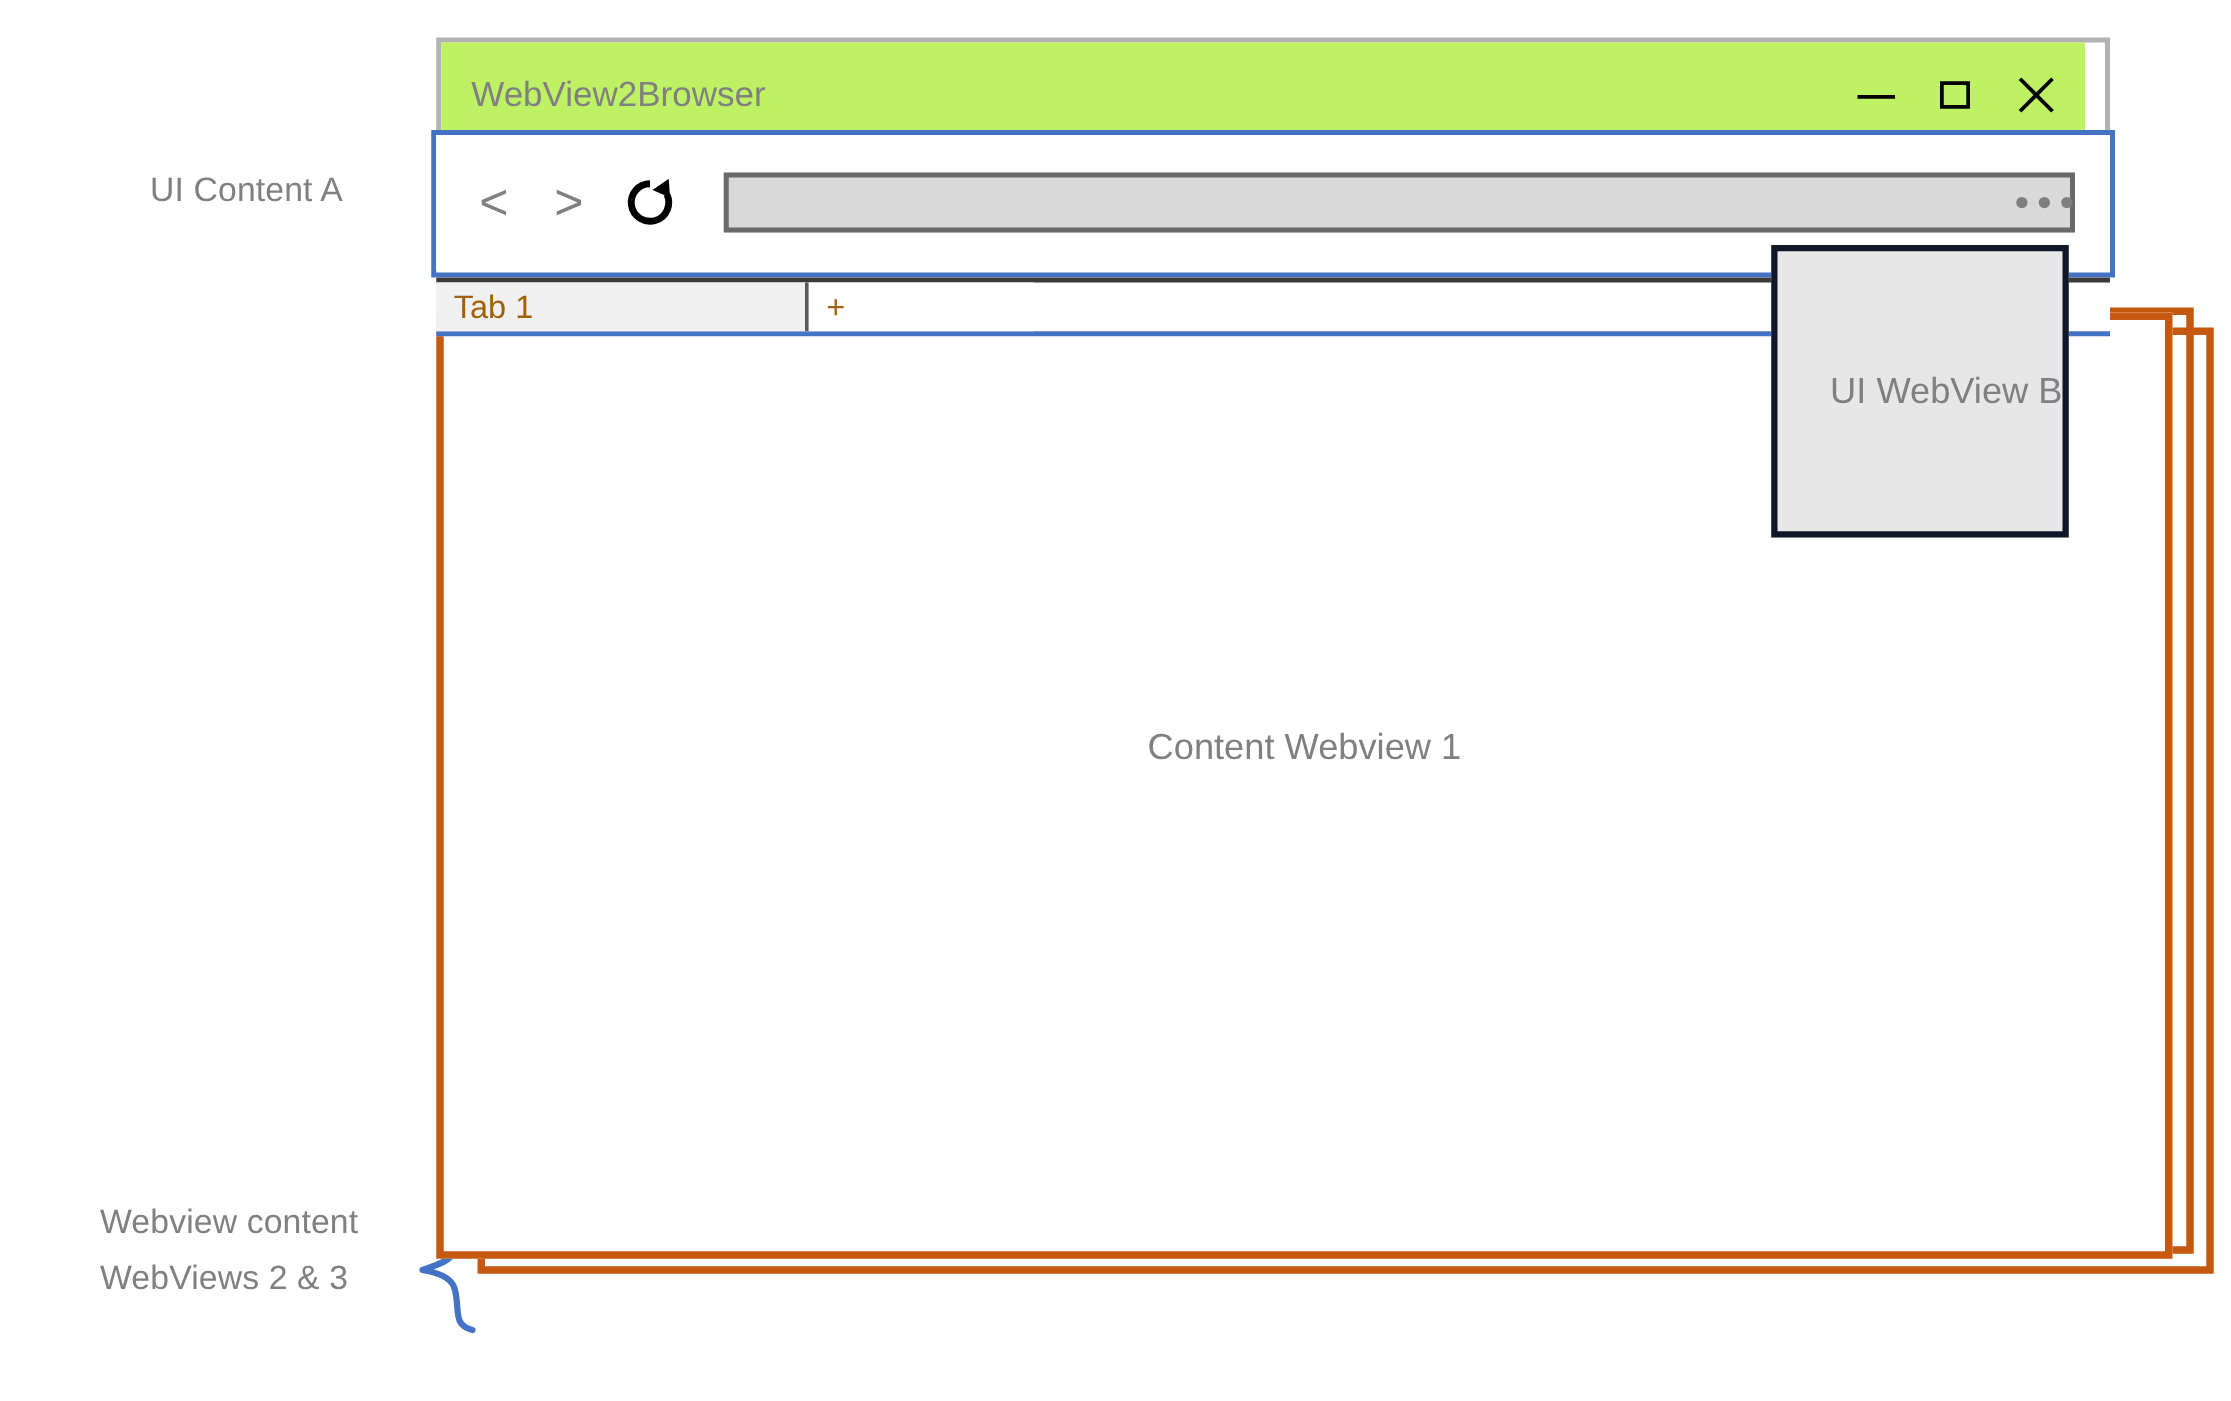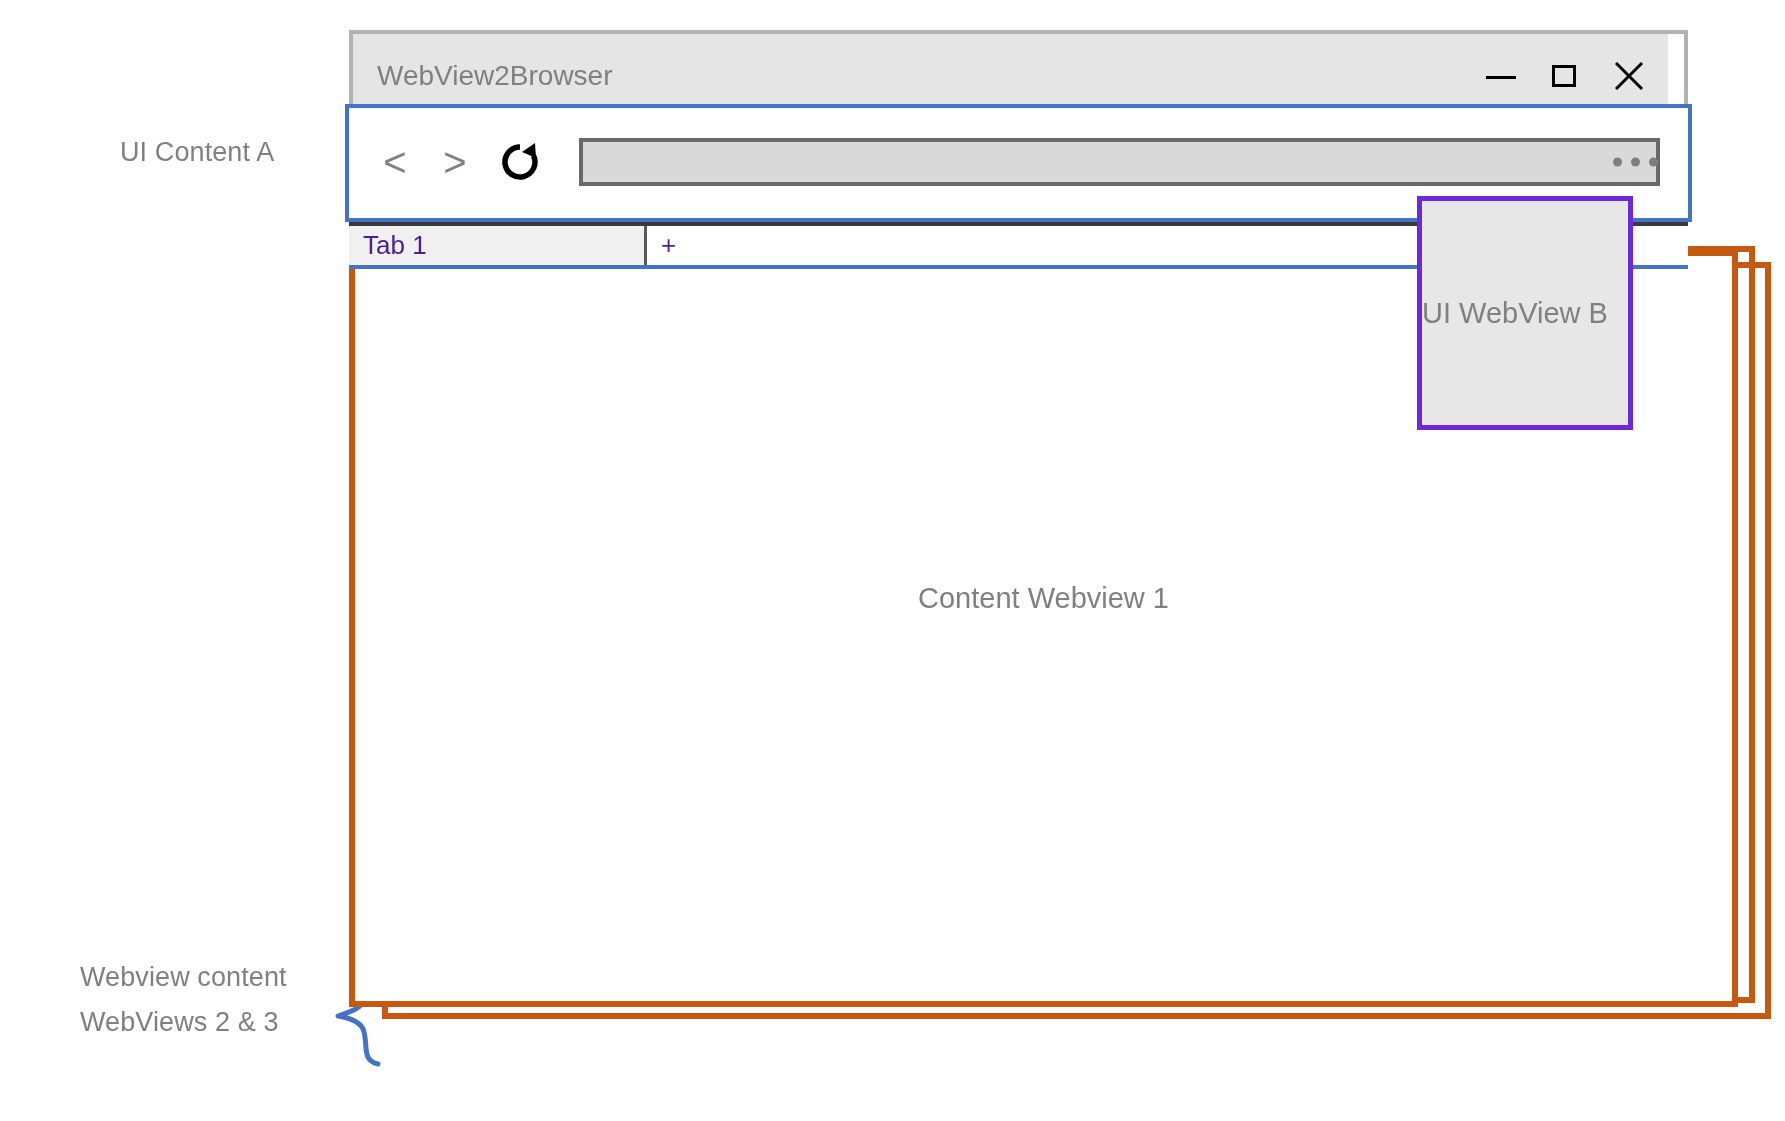--- a/index.html
+++ b/index.html
@@ -61,21 +61,21 @@
     background: #ffffff;
     border: 4px solid #b2b2b2;
     box-sizing: border-box;
   }
 
   
   #title-bar {
     position: absolute;
     left: 0; top: 0; right: 16px;
     height: 85px;
-    background: #e5e5e5;
+    background: #bef264;
   }
   #window-title {
     position: absolute;
     left: 24px;
     top: 42px;
     transform: translateY(-50%);
     font-size: 28px;
     color: #808080;
     white-space: pre;
   }
@@ -186,21 +186,21 @@
   }
   .tab {
     width: 298px;
     height: 100%;
     display: flex;
     align-items: center;
     background: #ffffff;
     border-right: 3px solid #595959;
     box-sizing: border-box;
     font-size: 26px;
-    color: #4c1d95;
+    color: #a16207;
     padding-left: 14px;
     white-space: pre;
   }
   .tab.active { background: #f0f0f0; }
   .tab.newtab { width: 180px; border-right: none; }
 
   
   #content-webview-1 {
     position: absolute;
     left: 349px;
@@ -220,28 +220,28 @@
     white-space: pre;
     margin-top: -60px;
     text-align: center;
   }
 
   
   #ui-webview-b {
     position: absolute;
     left: 1417px;
     top: 196px;
-    width: 216px;
+    width: 238px;
     height: 234px;
     background: #e7e7e7;
-    border: 5px solid #6d28d9;
-    box-sizing: border-box;
-    display: flex;
-    align-items: center;
-    justify-content: flex-start;
+    border: 5px solid #0f172a;
+    box-sizing: border-box;
+    display: flex;
+    align-items: center;
+    justify-content: flex-end;
   }
   #ui-webview-b-label {
     font-size: 29px;
     color: #808080;
     white-space: pre;
   }
 </style>
 </head>
 <body>
 

